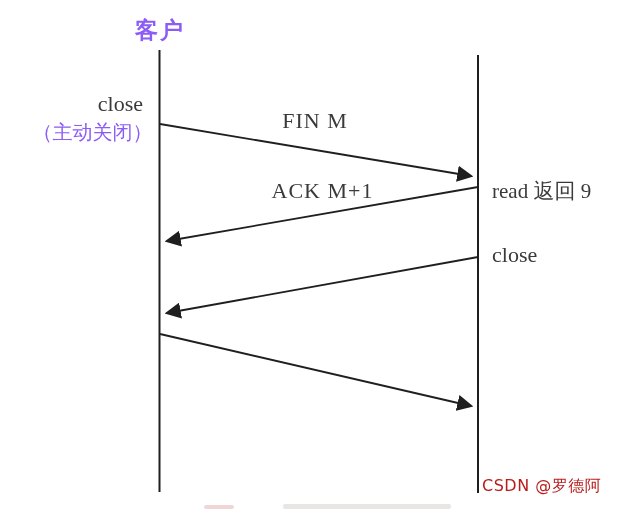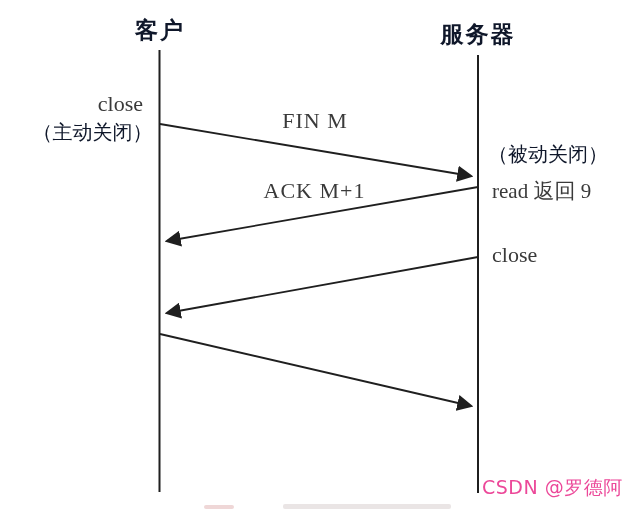--- a/index.html
+++ b/index.html
@@ -7,27 +7,27 @@
     position:relative;
     width:631px;height:509px;
     background:#ffffff;
     overflow:hidden;
     font-family:"Liberation Serif","DejaVu Serif",serif;
     color:#3a3a3a;
   }
   .stage svg{position:absolute;left:0;top:0;}
   .label{position:absolute;white-space:nowrap;line-height:1.15;}
   .latin{font-family:"Liberation Serif","DejaVu Serif",serif;font-size:22px;color:#3a3a3a;}
-  .cn{font-family:"DejaVu Sans","Liberation Sans",sans-serif;color:#0f172a;}
+  .cn{font-family:"DejaVu Sans","Liberation Sans",sans-serif;color:#8b5cf6;}
   .lifeline-title{font-size:23px;font-weight:600;letter-spacing:2px;text-align:center;}
   .paren-note{font-size:20px;font-weight:500;text-align:center;}
   .msg-label{text-align:center;letter-spacing:1px;}
   .watermark{
     font-family:"DejaVu Sans","Liberation Sans",sans-serif;
-    font-size:19px;color:#ec4899;letter-spacing:0.5px;
+    font-size:16px;color:#b91c1c;letter-spacing:0.5px;
   }
   .remnant{position:absolute;border-radius:2px;}
   .remnant-a{left:204px;top:505px;width:30px;height:4px;background:rgba(214,150,150,0.38);}
   .remnant-b{left:283px;top:504px;width:168px;height:5px;background:rgba(185,168,168,0.30);}
 </style>
 </head>
 <body>
 
 <div class="stage">
 
@@ -41,29 +41,27 @@
     <line x1="159.5" y1="50" x2="159.5" y2="492" stroke="#1f1f1f" stroke-width="2"></line>
     <line x1="478" y1="55" x2="478" y2="493" stroke="#1f1f1f" stroke-width="2"></line>
 
     <line x1="160" y1="124" x2="471" y2="176" stroke="#1f1f1f" stroke-width="1.8" marker-end="url(#arrow)"></line>
     <line x1="478" y1="187" x2="167" y2="241" stroke="#1f1f1f" stroke-width="1.8" marker-end="url(#arrow)"></line>
     <line x1="478" y1="257" x2="167" y2="313" stroke="#1f1f1f" stroke-width="1.8" marker-end="url(#arrow)"></line>
     <line x1="160" y1="334" x2="471" y2="406" stroke="#1f1f1f" stroke-width="1.8" marker-end="url(#arrow)"></line>
   </svg>
 
   <div class="label cn lifeline-title" style="left:110px;top:17px;width:100px;">客户</div>
-  <div class="label cn lifeline-title" style="left:423px;top:21px;width:110px;">服务器</div>
 
   <div class="label latin" style="left:63px;top:91px;width:80px;text-align:right;">close</div>
   <div class="label latin msg-label" style="left:265px;top:108px;width:100px;">FIN M</div>
 
   <div class="label cn paren-note" style="left:25px;top:121px;width:135px;">（主动关闭）</div>
-  <div class="label latin msg-label" style="left:252px;top:178px;width:125px;">ACK M+1</div>
+  <div class="label latin msg-label" style="left:260px;top:178px;width:125px;">ACK M+1</div>
 
-  <div class="label cn paren-note" style="left:488px;top:143px;width:140px;text-align:left;">（被动关闭）</div>
   <div class="label latin" style="left:492px;top:179px;width:140px;font-size:21px;">read 返回 9</div>
   <div class="label latin" style="left:492px;top:242px;width:80px;">close</div>
 
   <div class="label watermark" style="left:482px;top:477px;">CSDN @罗德阿</div>
 
   <div class="remnant remnant-a"></div>
   <div class="remnant remnant-b"></div>
 
 </div>
 

